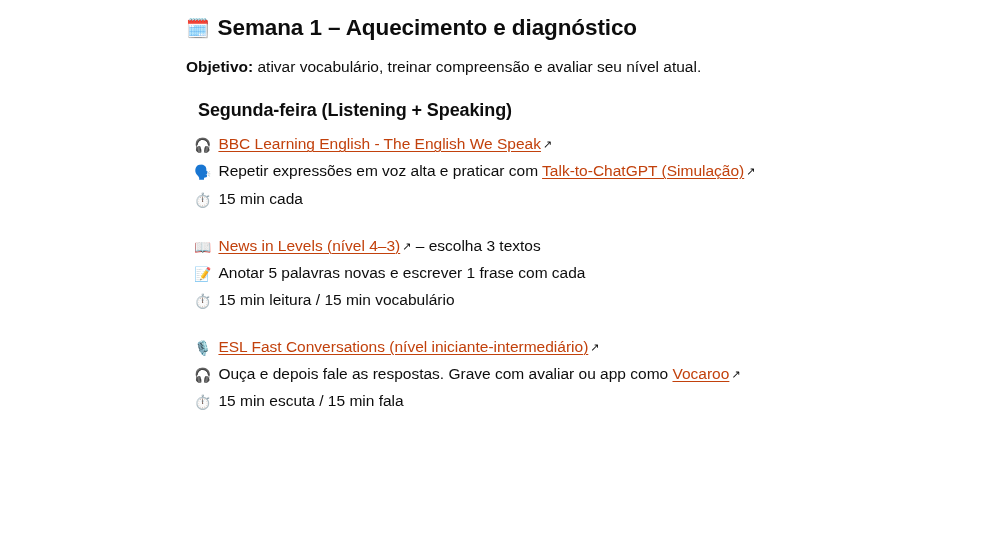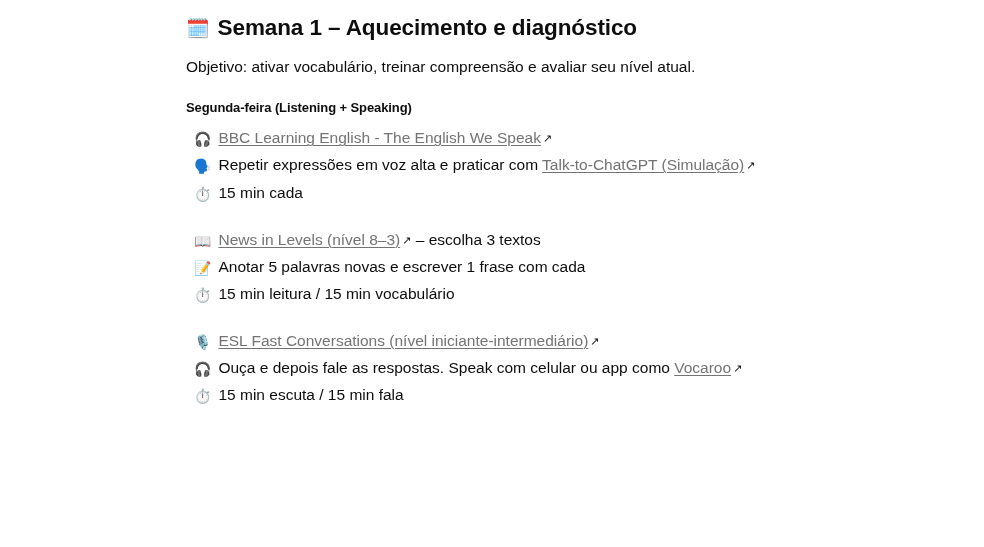--- a/index.html
+++ b/index.html
@@ -31,26 +31,26 @@
   .doc-title .emoji {
     font-size: 19px;
     line-height: 1;
   }
   .objective {
     font-size: 15.5px;
     line-height: 1.5;
     margin: 0 0 22px 0;
   }
   .objective .lbl {
-    font-weight: normal;
+    font-weight: bold;
   }
   .day-heading {
-    font-size: 13px;
+    font-size: 18px;
     font-weight: bold;
-    margin: 0 0 10px 0;
+    margin: 0 0 10px 12px;
     letter-spacing: -0.1px;
   }
   .day-block {
     margin-bottom: 22px;
   }
   .line {
     display: flex;
     align-items: baseline;
     gap: 7px;
     font-size: 15.5px;
@@ -62,21 +62,21 @@
     font-size: 14px;
     line-height: 1;
     flex: 0 0 auto;
     position: relative;
     top: 1px;
   }
   .line .txt {
     white-space: pre-wrap;
   }
   a.link {
-    color: #737373;
+    color: #c2410c;
     text-decoration: underline;
     text-underline-offset: 2px;
     text-decoration-thickness: 1px;
     cursor: pointer;
   }
   .ext {
     font-size: 11px;
     vertical-align: 1px;
     padding-left: 2px;
     display: inline-block;
@@ -109,39 +109,39 @@
           <span class="txt"><span>Repetir expressões em voz alta e praticar com </span><a class="link">Talk-to-ChatGPT (Simulação)</a><span class="ext">↗</span></span>
         </div>
         <div class="line">
           <span class="emoji">⏱️</span>
           <span class="txt"><span>15 min cada</span></span>
         </div>
       </div>
       <div class="day-block">
         <div class="line">
           <span class="emoji">📖</span>
-          <span class="txt"><a class="link">News in Levels (nível 8–3)</a><span class="ext">↗</span><span> – escolha 3 textos</span></span>
+          <span class="txt"><a class="link">News in Levels (nível 4–3)</a><span class="ext">↗</span><span> – escolha 3 textos</span></span>
         </div>
         <div class="line">
           <span class="emoji">📝</span>
           <span class="txt"><span>Anotar 5 palavras novas e escrever 1 frase com cada</span></span>
         </div>
         <div class="line">
           <span class="emoji">⏱️</span>
           <span class="txt"><span>15 min leitura / 15 min vocabulário</span></span>
         </div>
       </div>
       <div class="day-block">
         <div class="line">
           <span class="emoji">🎙️</span>
           <span class="txt"><a class="link">ESL Fast Conversations (nível iniciante-intermediário)</a><span class="ext">↗</span></span>
         </div>
         <div class="line">
           <span class="emoji">🎧</span>
-          <span class="txt"><span>Ouça e depois fale as respostas. Speak com celular ou app como </span><a class="link">Vocaroo</a><span class="ext">↗</span></span>
+          <span class="txt"><span>Ouça e depois fale as respostas. Grave com avaliar ou app como </span><a class="link">Vocaroo</a><span class="ext">↗</span></span>
         </div>
         <div class="line">
           <span class="emoji">⏱️</span>
           <span class="txt"><span>15 min escuta / 15 min fala</span></span>
         </div>
       </div>
     </div>
 
 </div>
 

